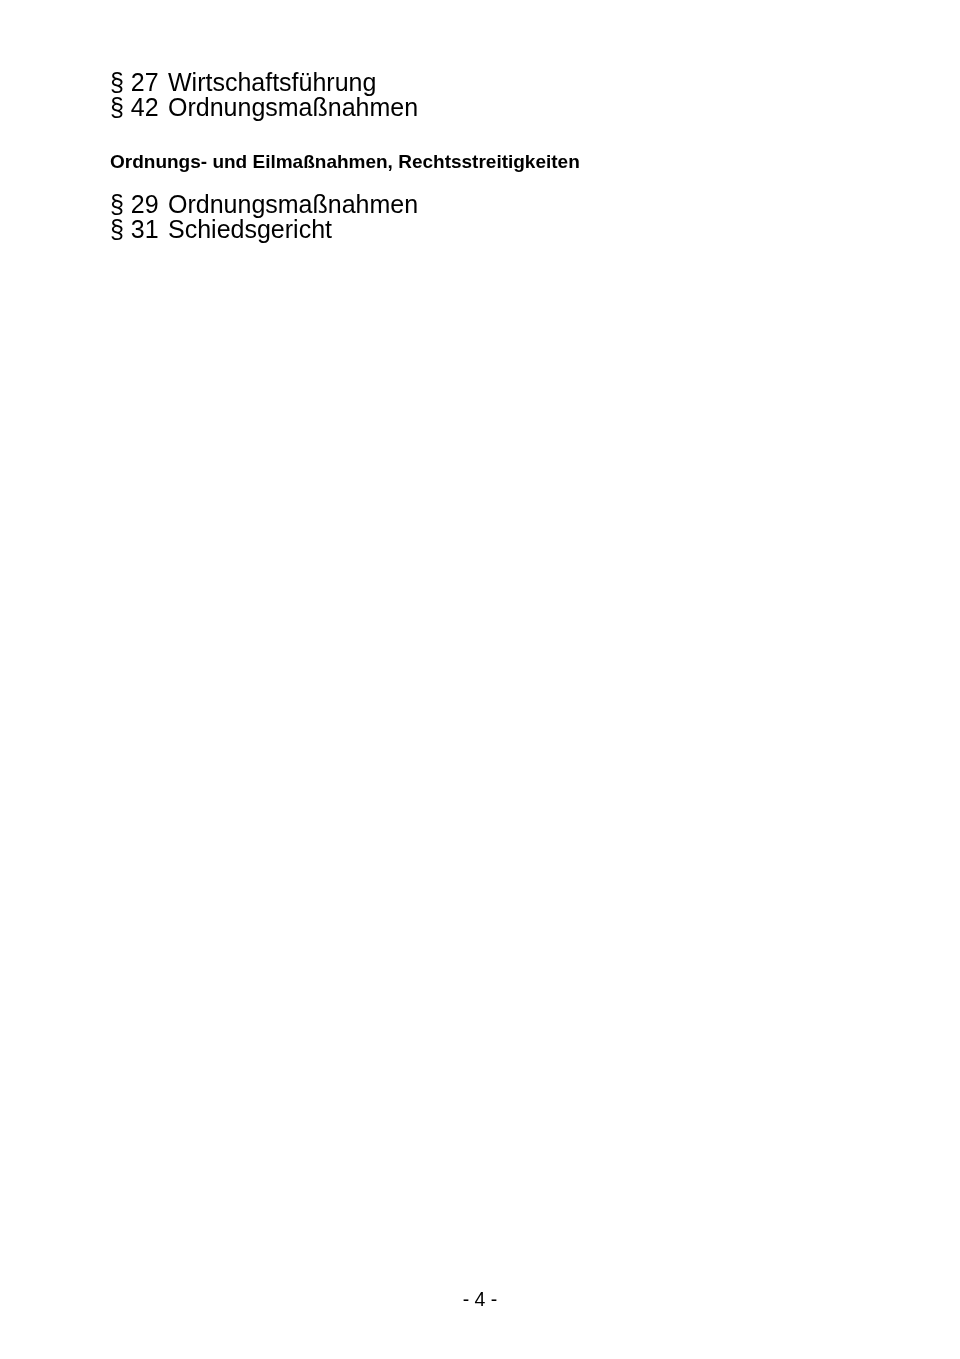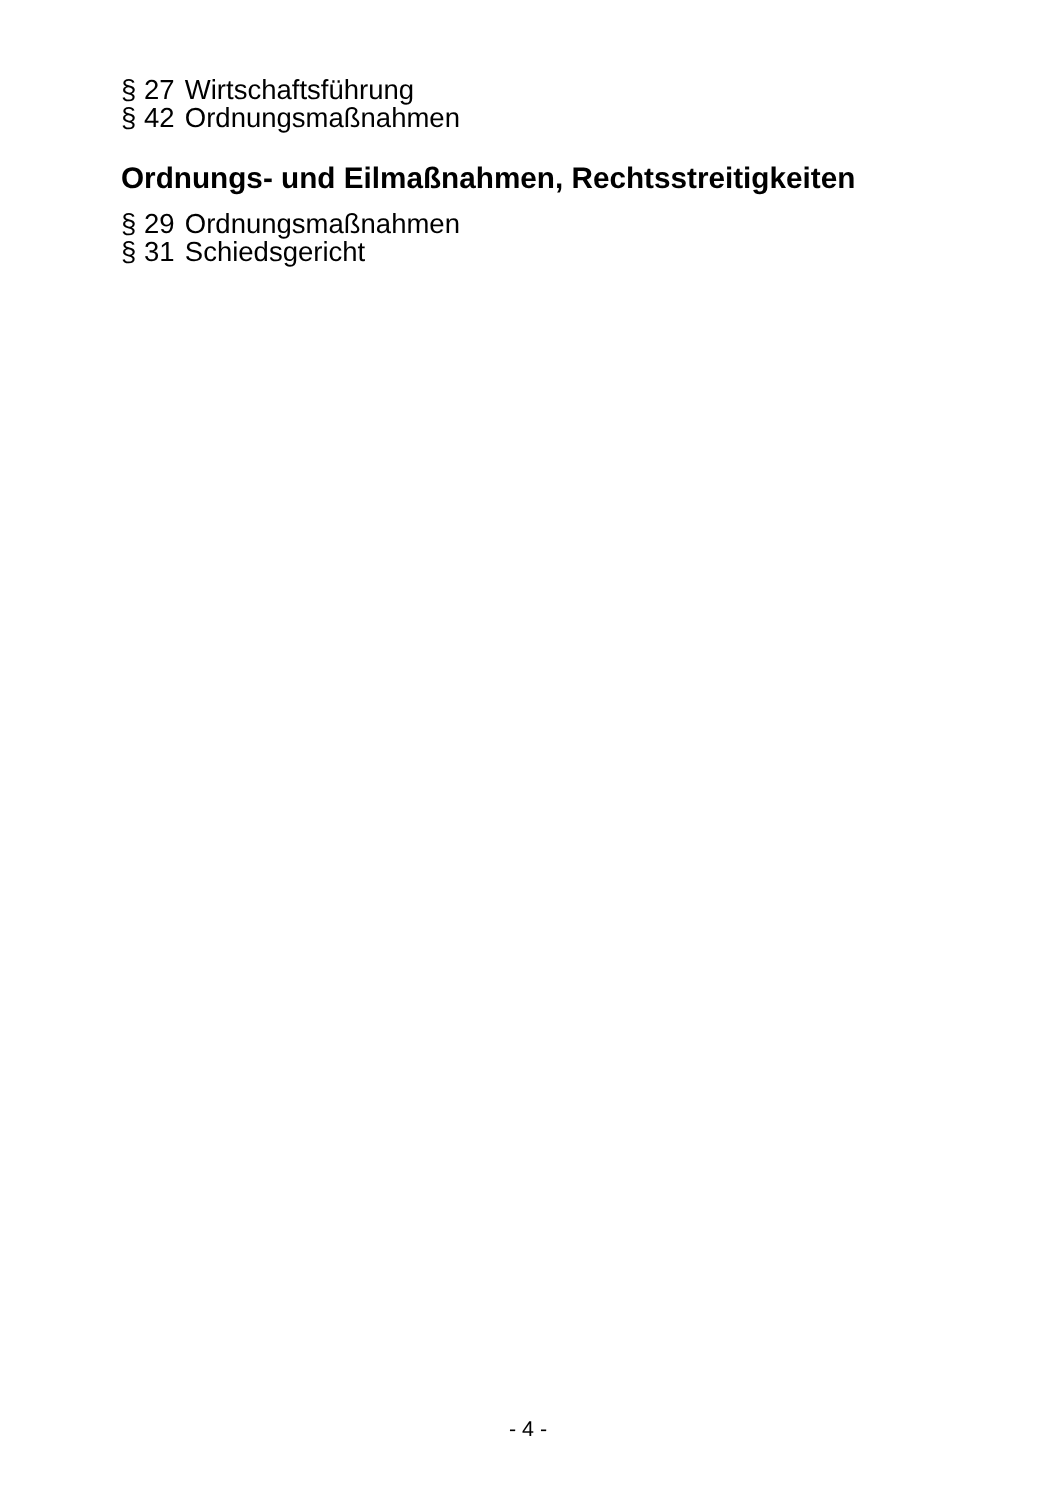--- a/index.html
+++ b/index.html
@@ -33,21 +33,21 @@
     width: 58px;
     flex: 0 0 58px;
   }
   .toc-entry .title {
     flex: 0 1 auto;
   }
   .group {
     margin: 0;
   }
   .section-heading {
-    font-size: 27px;
+    font-size: 19px;
     font-weight: bold;
     line-height: 26px;
     margin: 0;
     white-space: nowrap;
   }
   .gap-before-heading {
     height: 29px;
   }
   .gap-after-heading {
     height: 17px;

